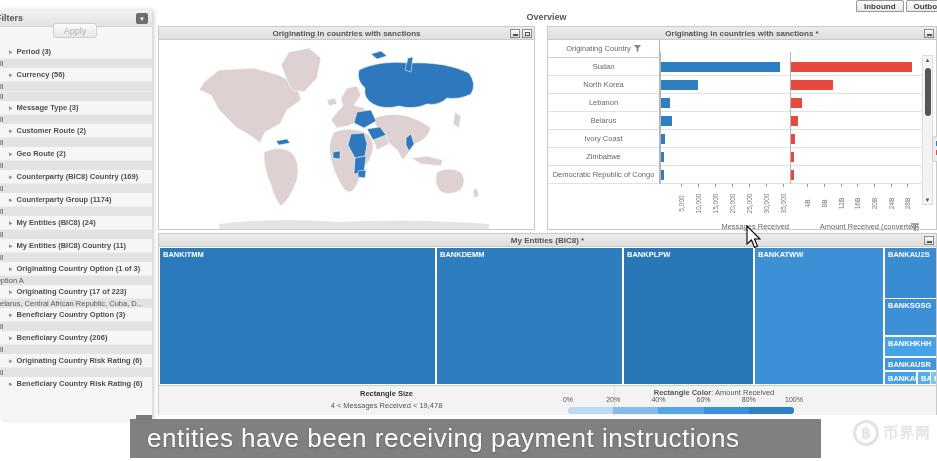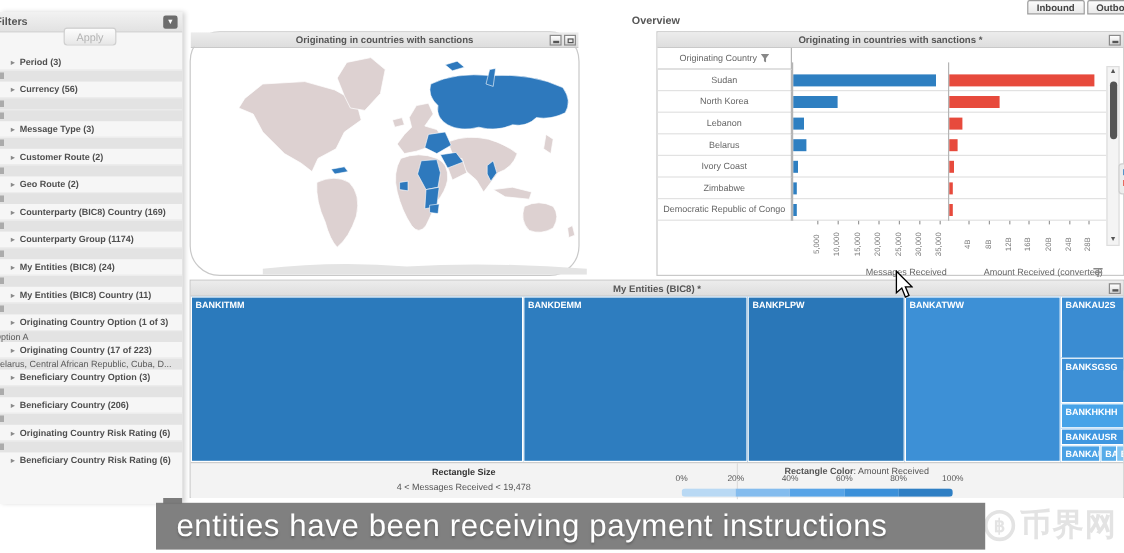--- a/index.html
+++ b/index.html
@@ -49,21 +49,21 @@
     height:13px; background:linear-gradient(#ececec,#dedede); border-bottom:1px solid #c9c9c9;
     display:flex; align-items:center; justify-content:center; position:relative;
   }
   .panel-title { font-size:8px; font-weight:bold; color:#555; }
   .win-btns { position:absolute; right:2px; top:2px; display:flex; gap:2px; }
   .win-btn { width:10px; height:9px; border:1px solid #8a8a8a; background:linear-gradient(#fff,#d8d8d8);
     display:flex; align-items:flex-end; justify-content:center; cursor:pointer; }
   .win-btn .dash { width:5px; height:2px; background:#555; margin-bottom:1px; }
   .win-btn .sq { width:5px; height:4px; border:1px solid #555; margin-bottom:1px; }
   
-  #map-panel { left:158px; top:26px; width:325px; height:204px;border-radius:25px; }
+  #map-panel { left:158px; top:26px; width:377px; height:204px; }
   
   #bar-panel { left:547px; top:26px; width:390px; height:204px; }
   .bar-body { position:relative; width:100%; height:189px; font-size:7.5px; color:#666; }
   .oc-header { position:absolute; left:0; top:0; width:112px; height:18px; border-right:1px solid #b5b5b5;
     border-bottom:1px solid #ccc; display:flex; align-items:center; justify-content:center; gap:3px; background:#fff; }
   .bar-row { position:absolute; left:0; width:374px; height:18px; border-bottom:1px solid #e2e2e2; }
   .bar-cat { position:absolute; left:0; top:0; width:112px; height:18px; display:flex; align-items:center;
     justify-content:center; border-right:1px solid #b5b5b5; font-size:7.5px; color:#666; text-align:center; line-height:1; }
   .vline { position:absolute; top:12px; width:1px; background:#b5b5b5; }
   .bar { position:absolute; top:4px; height:10px; }
@@ -95,21 +95,21 @@
   .caption {
     position:absolute; left:130px; top:419px; width:691px; height:39px;
     background:rgba(118,118,118,.93); color:#fff; font-size:26px;
     display:flex; align-items:center; padding-left:17px; letter-spacing:.5px;
     text-shadow:0 1px 2px rgba(0,0,0,.25); z-index:8;
   }
   .watermark { position:absolute; right:6px; top:420px; display:flex; align-items:center; gap:4px;
     color:#e3e3e3; z-index:7; }
   .wm-circle { width:26px; height:26px; border:3px solid #e3e3e3; border-radius:50%;
     display:flex; align-items:center; justify-content:center; font-size:15px; font-weight:bold; }
-  .wm-text { font-size:26px; font-weight:bold; letter-spacing:1px; }
+  .wm-text { font-size:15px; font-weight:bold; letter-spacing:1px; }
   .cursor-svg { position:absolute; left:744px; top:225px; z-index:9; }
 </style>
 </head>
 <body>
 
 <div id="app" style="--map-land: #ddd1d1; --map-hi: #2e79bd; --map-antarctica: #e4e4e4;">
 
   <div class="top-tabs">
     <div class="top-tab">Inbound</div>
     <div class="top-tab">Outbound</div>

